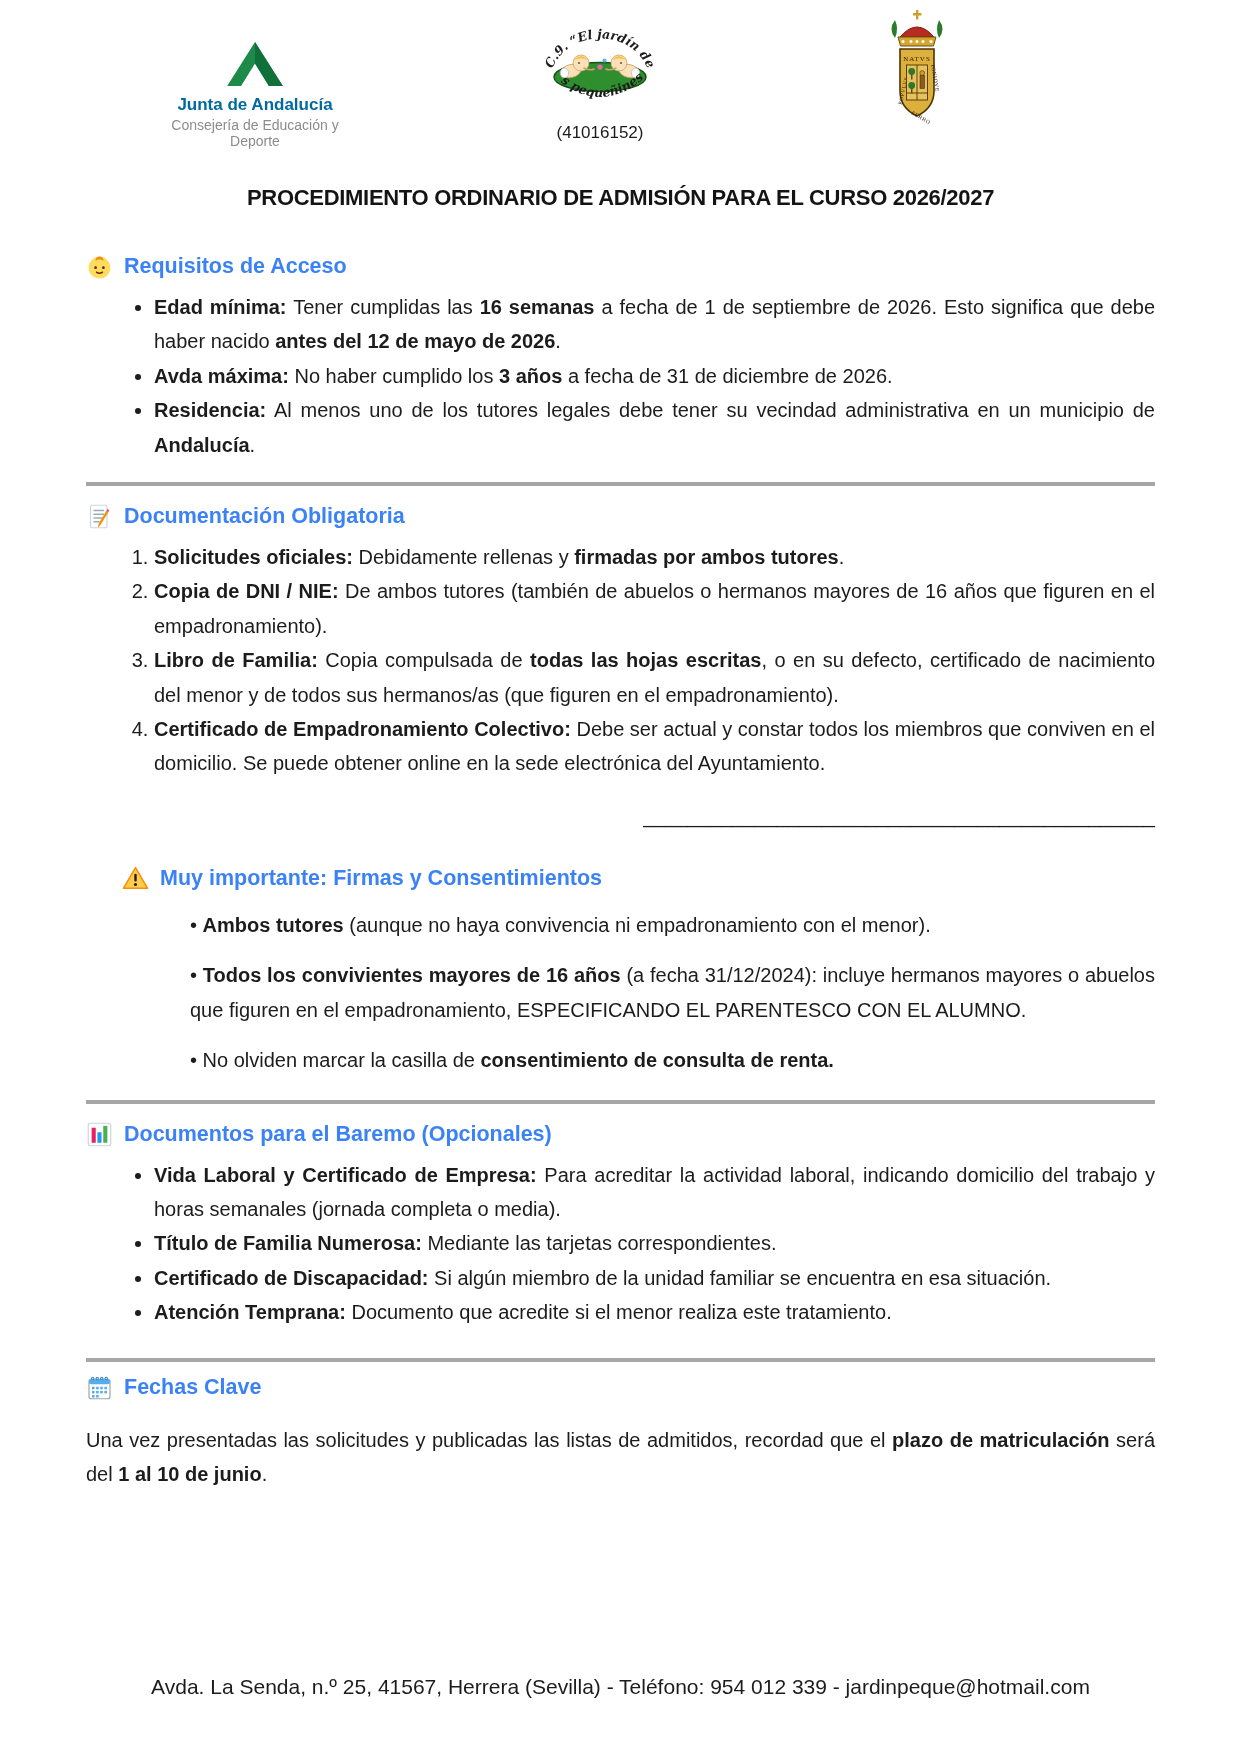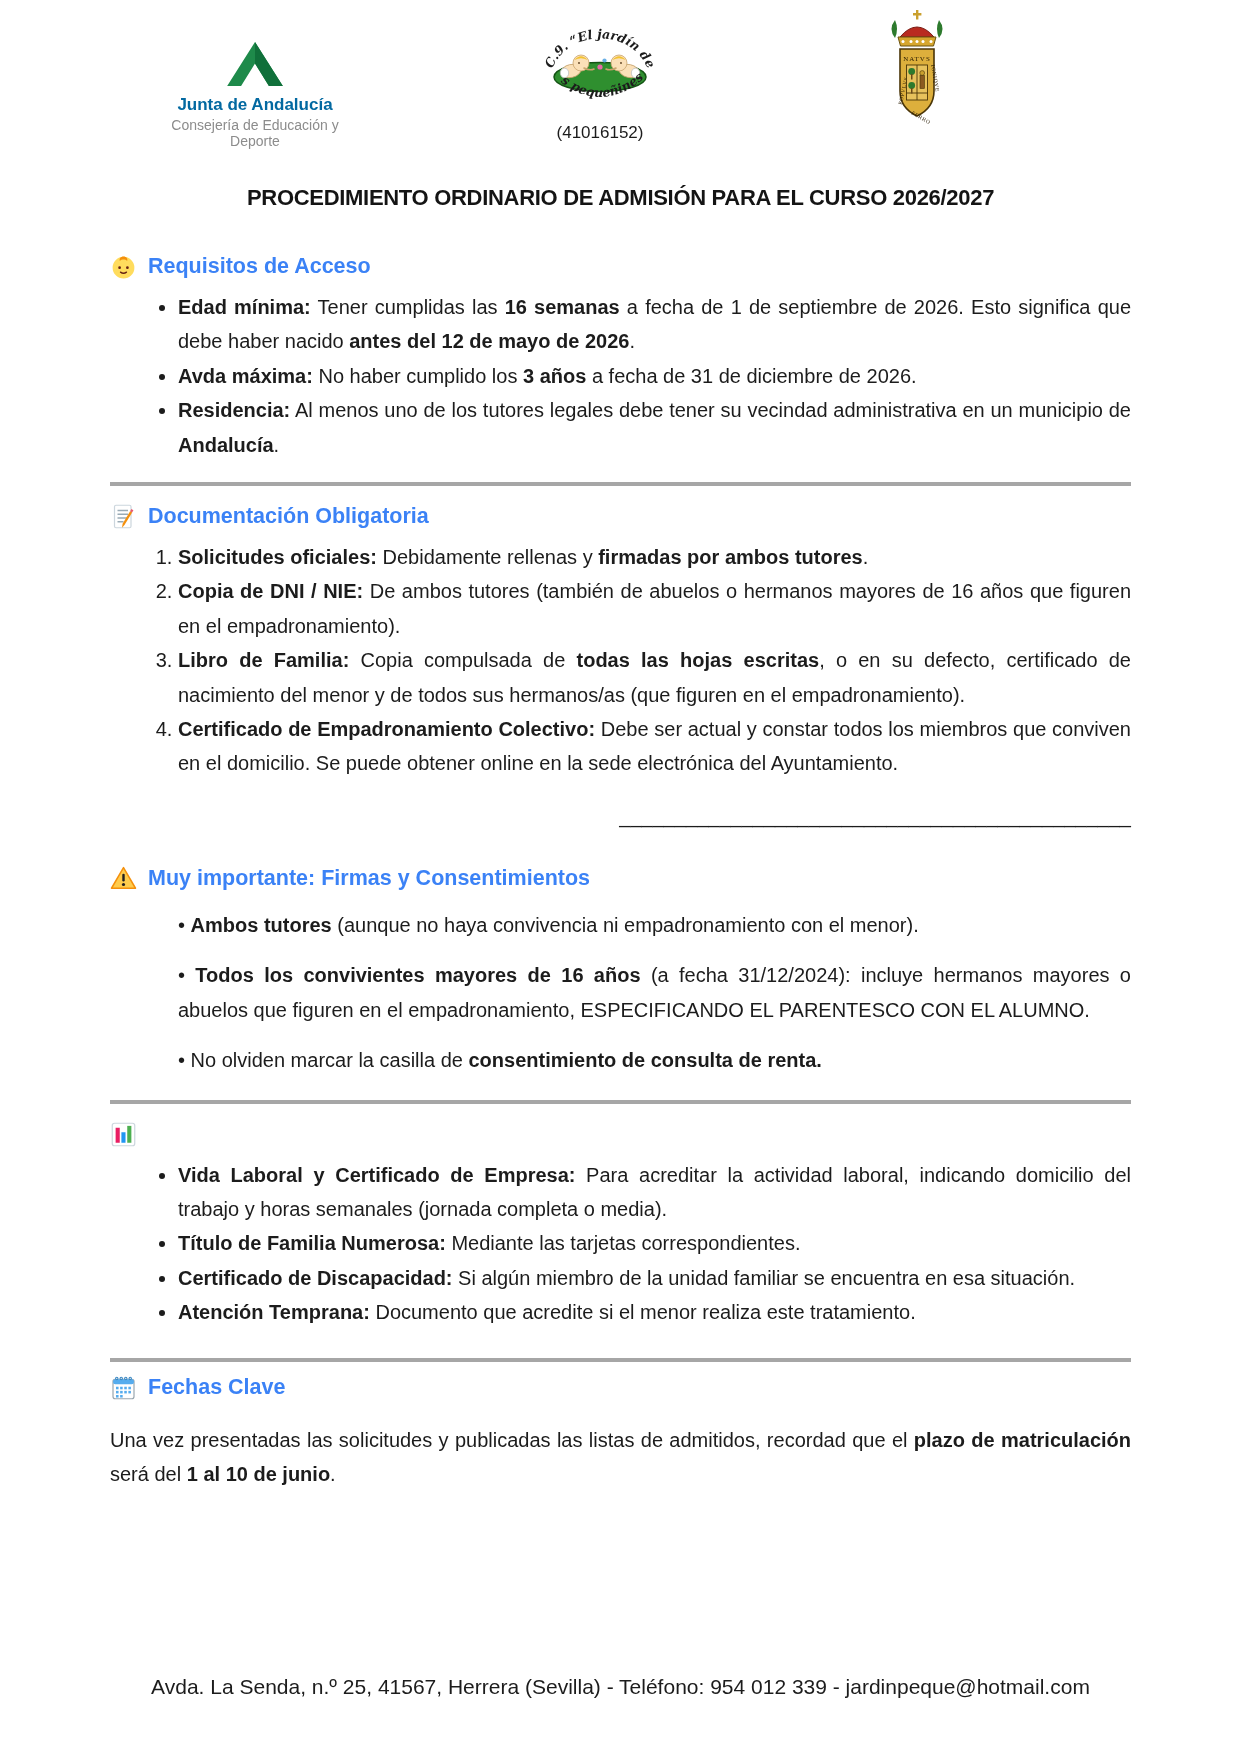--- a/index.html
+++ b/index.html
@@ -11,40 +11,40 @@
     color:#1c1c1c;
     overflow:hidden;
   }
   .logo-row{position:relative;height:155px;}
   .junta{position:absolute;left:150px;top:40px;width:210px;text-align:center;}
   .junta-name{font-weight:bold;font-size:17px;color:#0369a1;margin-top:3px;}
   .junta-dept{font-size:14px;color:#8c8c8c;margin-top:2px;}
   .school{position:absolute;left:535px;top:16px;width:130px;text-align:center;}
   .school-code{font-size:17px;color:#1c1c1c;margin-top:3px;}
   .crest{position:absolute;left:886px;top:10px;}
-  .content{padding:0 110px;}
+  .content{padding:0 86px;}
   .doc-title{
     text-align:center;font-size:22px;font-weight:bold;
     margin:30px 0 0;letter-spacing:-0.3px;color:#141414;
   }
   .sec{margin-top:42px;}
   .sec-head{display:flex;align-items:center;gap:11px;font-size:21.5px;font-weight:bold;color:#3b82f6;}
   .sec-head .icon{display:inline-flex;width:27px;height:27px;flex:0 0 auto;}
   .doc-text{font-size:20px;line-height:1.72;text-align:justify;color:#1c1c1c;}
   ul.bullets{margin:10px 0 0;padding-left:68px;}
   ol.numbers{margin:10px 0 0;padding-left:68px;}
   ul.bullets li,ol.numbers li{text-align:justify;}
   ul.nobullets{list-style:none;margin:0;padding-left:68px;}
   ul.nobullets li{margin-top:16px;text-align:justify;}
   .divider{height:4px;background:#a6a6a6;margin:20px 0 17px;}
   .divider.d2{margin-top:22px;}
   .divider.d3{margin-top:28px;margin-bottom:12px;}
   .underscores{margin-top:18px;text-align:right;}
   .intro{margin:24px 0 0;}
-  .sec-tight{margin-top:32px;}
+  .sec-tight{margin-top:32px;margin-left:36px;}
   .final-par{margin:22px 0 0;}
   .footer{
     position:absolute;left:0;right:0;bottom:56px;
     text-align:center;font-size:21px;color:#1c1c1c;
   }
   .b{font-weight:bold;}
 </style>
 </head>
 <body>
 
@@ -204,20 +204,21 @@
     <section class="sec" style="margin-top:0">
       <div class="sec-head">
         <span class="icon">
           <svg viewBox="0 0 36 36" width="27" height="27">
             <rect x="3" y="3" width="30" height="30" rx="3" fill="#ffffff" stroke="#ccd6dd" stroke-width="1.6"></rect>
             <rect x="7.5" y="9" width="5.5" height="20" fill="#E91E63"></rect>
             <rect x="15.2" y="15" width="5.5" height="14" fill="#2196F3"></rect>
             <rect x="23" y="6.5" width="5.5" height="22.5" fill="#4CAF50"></rect>
           </svg>
         </span>
+        <span class="sec-label">Documentos para el Baremo (Opcionales)</span>
       </div>
       <ul class="doc-text bullets">
           <li><span class="b">Vida Laboral y Certificado de Empresa:</span><span> Para acreditar la actividad laboral, indicando domicilio del trabajo y horas semanales (jornada completa o media).</span></li>
           <li><span class="b">Título de Familia Numerosa:</span><span> Mediante las tarjetas correspondientes.</span></li>
           <li><span class="b">Certificado de Discapacidad:</span><span> Si algún miembro de la unidad familiar se encuentra en esa situación.</span></li>
           <li><span class="b">Atención Temprana:</span><span> Documento que acredite si el menor realiza este tratamiento.</span></li>
         </ul>
     </section>
 
     <div class="divider d3"></div>

